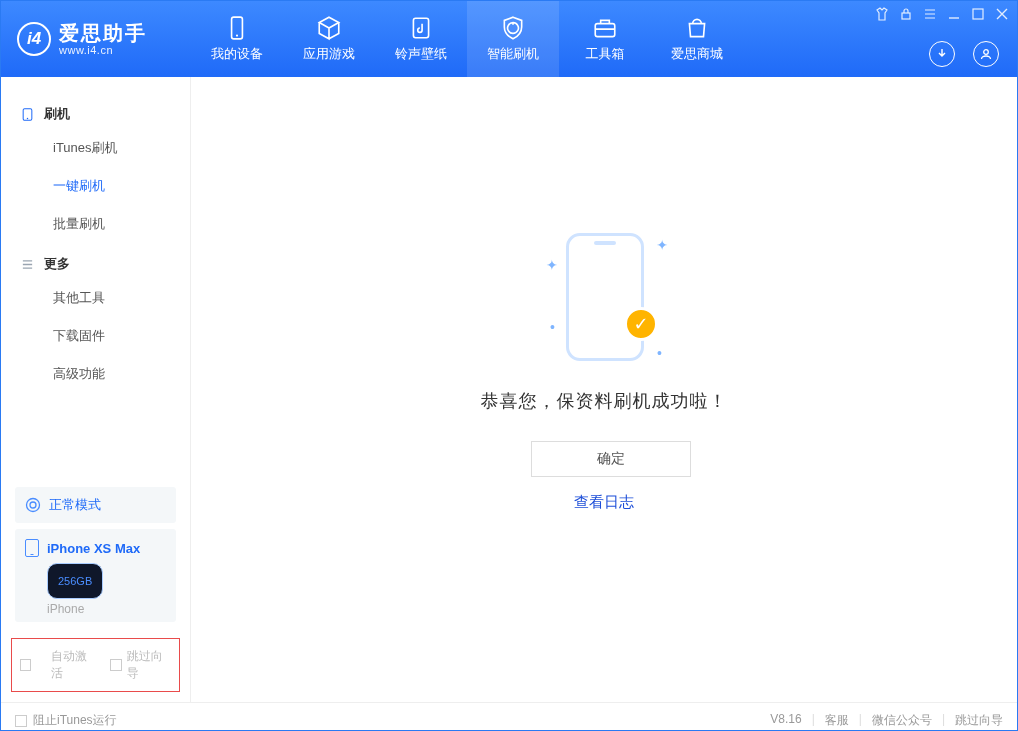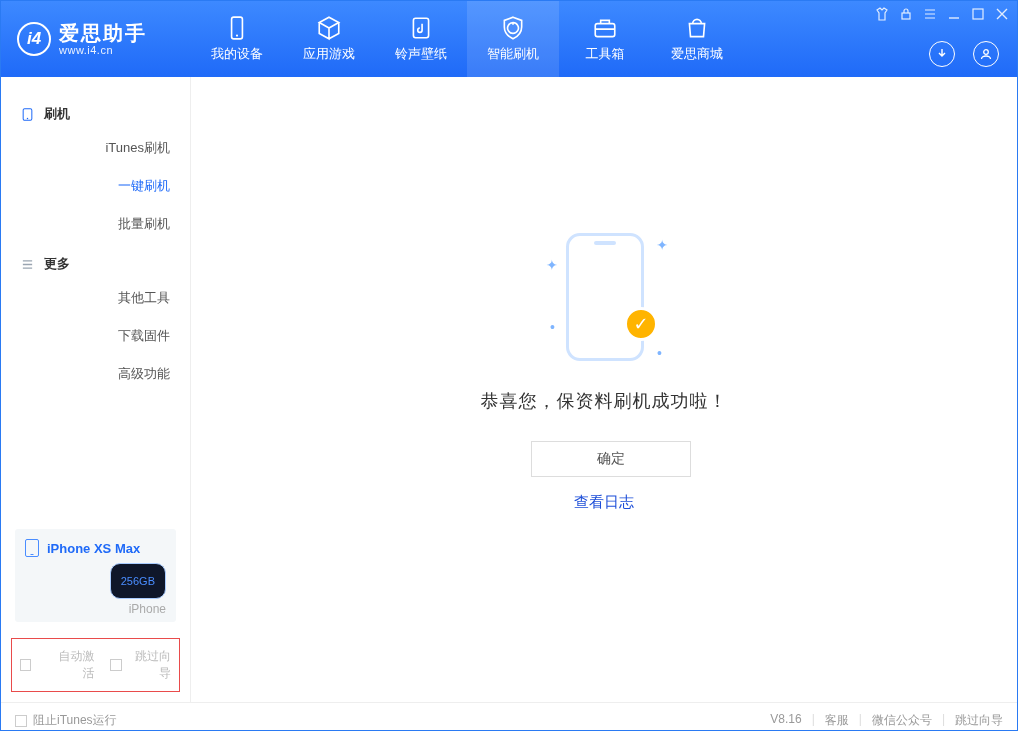--- a/index.html
+++ b/index.html
@@ -61,21 +61,20 @@
 }
 .hdr-circle-btn {
   width:26px; height:26px; border:1.5px solid #fff; border-radius:50%;
   display:flex; align-items:center; justify-content:center; cursor:pointer;
 }
 
 
 .body-area {
   display:flex;
   height: calc(731px - 76px - 28px - 2px);
-  text-align: right;
 }
 
 .sidebar {
   width: 190px;
   border-right: 1px solid #eee;
   display:flex; flex-direction: column;
   position:relative;
 }
 .side-scroll { flex:1; overflow:auto; padding-top:16px;}
 .side-group-hdr {
@@ -272,20 +271,27 @@
         <svg class="ghicon" viewBox="0 0 14 14">
             <path d="M2 3 h10 M2 7 h10 M2 11 h10" stroke="#9aa5b1" stroke-width="1.4"></path>
           </svg>
         <span>更多</span>
       </div>
       <div class="side-item">其他工具</div>
       <div class="side-item">下载固件</div>
       <div class="side-item">高级功能</div>
     </div>
 
+    <div class="mode-row">
+      <svg width="16" height="16" viewBox="0 0 16 16">
+          <circle cx="8" cy="8" r="6.5" fill="none" stroke="#4a8dff" stroke-width="1.3"></circle>
+          <path d="M5 8 a3 3 0 0 1 6 0 M11 8 a3 3 0 0 1 -6 0" fill="none" stroke="#4a8dff" stroke-width="1.3"></path>
+        </svg>
+      <span>正常模式</span>
+    </div>
 
     <div class="device-card">
       <div class="device-name">
         <span class="phone-ic"></span>
         <span>iPhone XS Max</span>
       </div>
       <span class="device-pill">256GB</span>
       <div class="device-sub">iPhone</div>
     </div>
 

